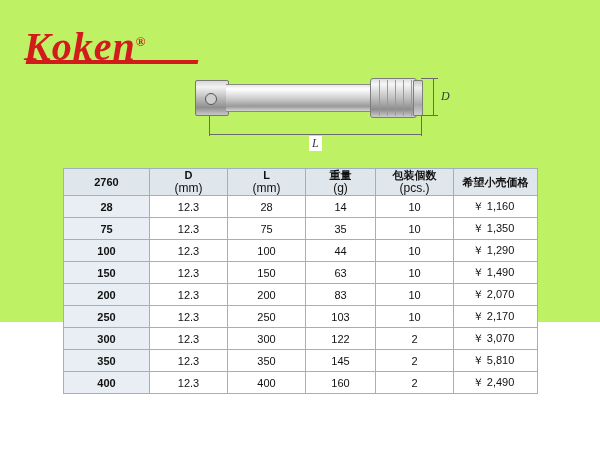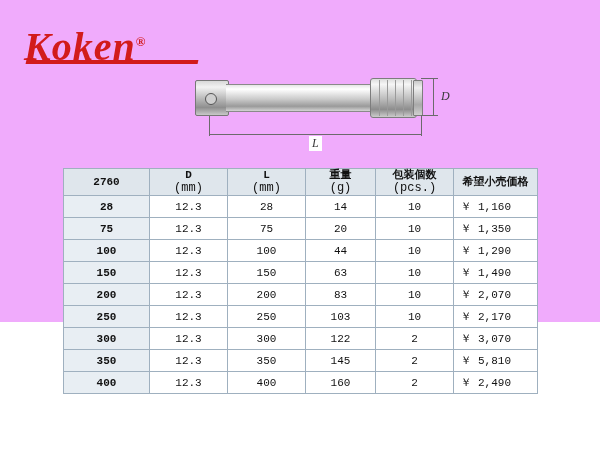--- a/index.html
+++ b/index.html
@@ -10,21 +10,21 @@
     width: 600px;
     height: 450px;
     background: #ffffff;
     font-family: "Liberation Sans", sans-serif;
     overflow: hidden;
   }
   .page {
     position: relative;
     width: 600px;
     height: 322px;
-    background: #f0abfc;
+    background: #bef264;
   }
 
   
   .logo {
     position: absolute;
     left: 24px;
     top: 20px;
     width: 190px;
     height: 48px;
   }
@@ -139,21 +139,20 @@
   .table-wrap {
     position: absolute;
     left: 63px;
     top: 168px;
     width: 474px;
   }
   table.spec {
     border-collapse: collapse;
     width: 474px;
     table-layout: fixed;
-    font-family: Liberation Mono, monospace;
   }
   table.spec th, table.spec td {
     border: 1px solid #9fb0bf;
     text-align: center;
     font-size: 11px;
     color: #111;
     height: 21px;
     padding: 0;
   }
   thead th {
@@ -169,22 +168,22 @@
     font-size: 12px;
   }
   tbody td.model {
     background: #e8eef3;
     font-weight: bold;
   }
   tbody td {
     background: #ffffff;
   }
   tbody td.price {
-    text-align: right;
-    padding-right: 26px;
+    text-align: center;
+    padding-right: 4px;
   }
   col.c0 { width: 86px; }
   col.c1 { width: 78px; }
   col.c2 { width: 78px; }
   col.c3 { width: 70px; }
   col.c4 { width: 78px; }
   col.c5 { width: 84px; }
 </style>
 </head>
 <body>
@@ -267,21 +266,21 @@
             <td>12.3</td>
             <td>28</td>
             <td>14</td>
             <td>10</td>
             <td class="price">￥ 1,160</td>
           </tr>
         <tr>
             <td class="model">75</td>
             <td>12.3</td>
             <td>75</td>
-            <td>20</td>
+            <td>35</td>
             <td>10</td>
             <td class="price">￥ 1,350</td>
           </tr>
         <tr>
             <td class="model">100</td>
             <td>12.3</td>
             <td>100</td>
             <td>44</td>
             <td>10</td>
             <td class="price">￥ 1,290</td>

